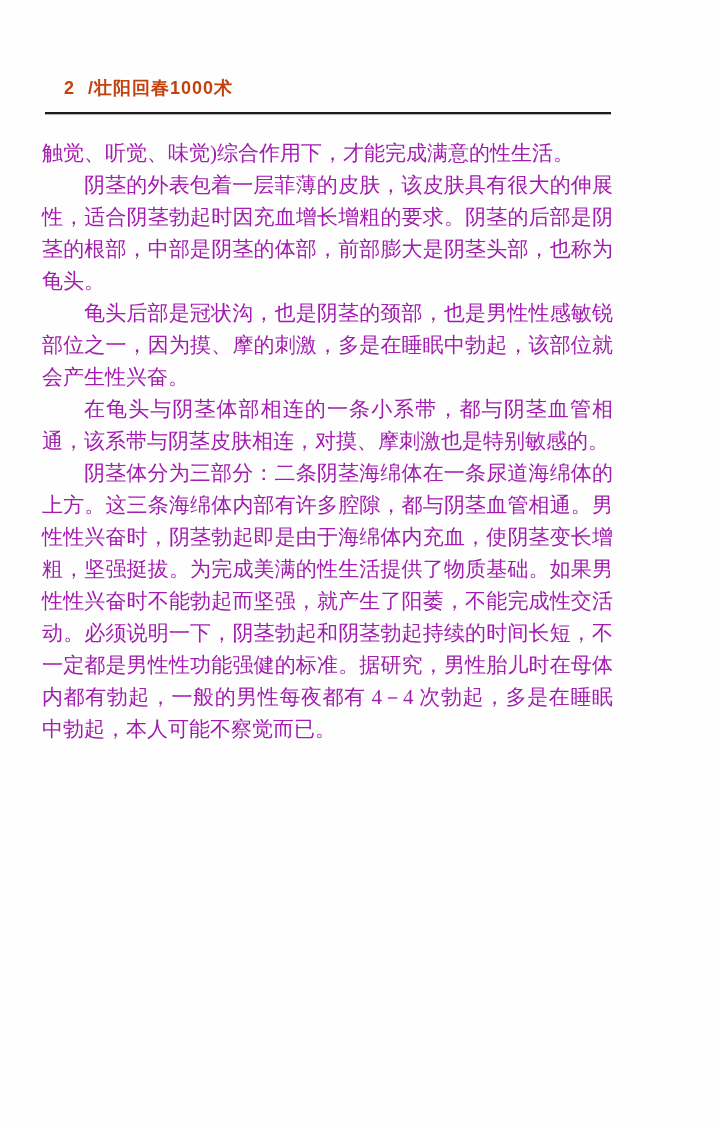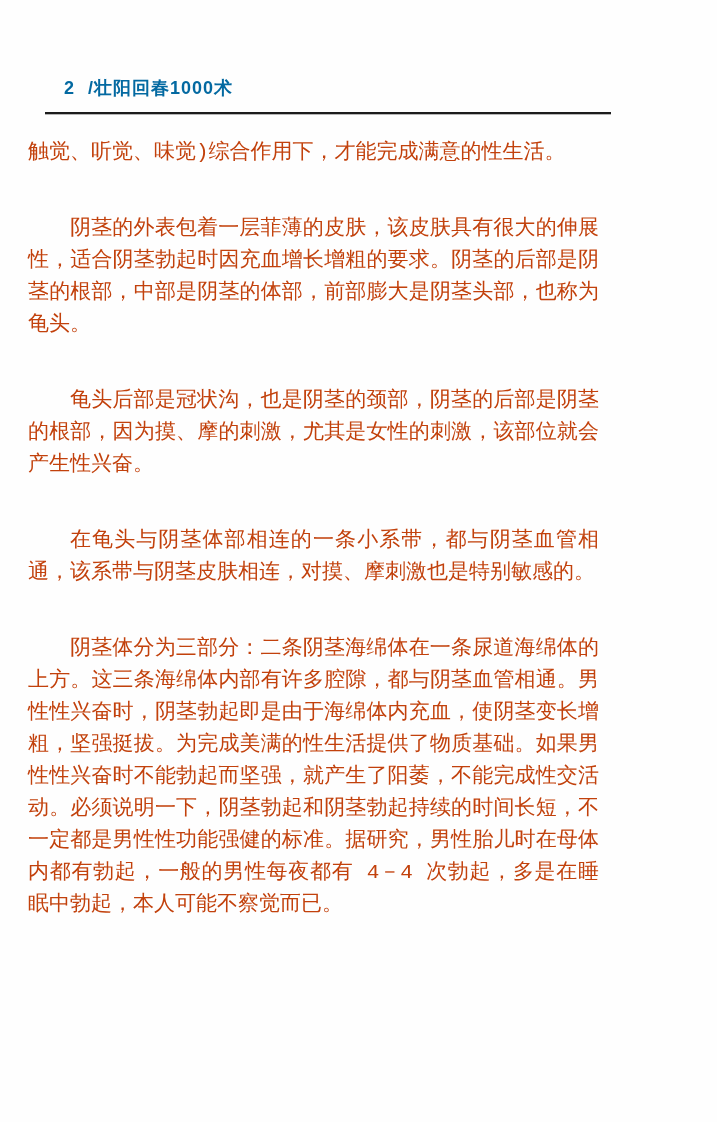--- a/index.html
+++ b/index.html
@@ -19,68 +19,66 @@
   }
   .header {
     position: absolute;
     top: 76px;
     left: 64px;
     font-family: "Liberation Sans", "DejaVu Sans", sans-serif;
     font-weight: bold;
     font-size: 18px;
     letter-spacing: 1px;
     white-space: nowrap;
-    color: #0369a1;
+    color: #c2410c;
   }
   .header .page-number {
     display: inline-block;
     margin-right: 13px;
   }
   .header-rule {
     position: absolute;
     top: 112px;
     left: 45px;
     width: 566px;
     height: 2px;
     background: #1c1c1c;
     border-bottom: 1px solid #b5b5b5;
   }
   .body-text {
     position: absolute;
     top: 137px;
-    left: 28px;
+    left: 42px;
     width: 571px;
     font-size: 21px;
     line-height: 32px;
     text-align: justify;
     text-justify: inter-character;
-    color: #c2410c;
-    font-family: Liberation Mono, monospace;
+    color: #a21caf;
   }
   .body-text p {
     margin: 0;
     padding: 0;
   }
   .body-text p.indent {
     text-indent: 2em;
-    margin-top: 44px;
   }
 </style>
 </head>
 <body>
 
 <div class="page">
 
   <div class="header">
     <span class="page-number">2</span><span>/壮阳回春1000术</span>
   </div>
 
   <div class="header-rule"></div>
 
   <div class="body-text">
     <p>触觉、听觉、味觉)综合作用下，才能完成满意的性生活。</p>
     <p class="indent">阴茎的外表包着一层菲薄的皮肤，该皮肤具有很大的伸展性，适合阴茎勃起时因充血增长增粗的要求。阴茎的后部是阴茎的根部，中部是阴茎的体部，前部膨大是阴茎头部，也称为龟头。</p>
-    <p class="indent">龟头后部是冠状沟，也是阴茎的颈部，阴茎的后部是阴茎的根部，因为摸、摩的刺激，尤其是女性的刺激，该部位就会产生性兴奋。</p>
+    <p class="indent">龟头后部是冠状沟，也是阴茎的颈部，也是男性性感敏锐部位之一，因为摸、摩的刺激，多是在睡眠中勃起，该部位就会产生性兴奋。</p>
     <p class="indent">在龟头与阴茎体部相连的一条小系带，都与阴茎血管相通，该系带与阴茎皮肤相连，对摸、摩刺激也是特别敏感的。</p>
     <p class="indent">阴茎体分为三部分：二条阴茎海绵体在一条尿道海绵体的上方。这三条海绵体内部有许多腔隙，都与阴茎血管相通。男性性兴奋时，阴茎勃起即是由于海绵体内充血，使阴茎变长增粗，坚强挺拔。为完成美满的性生活提供了物质基础。如果男性性兴奋时不能勃起而坚强，就产生了阳萎，不能完成性交活动。必须说明一下，阴茎勃起和阴茎勃起持续的时间长短，不一定都是男性性功能强健的标准。据研究，男性胎儿时在母体内都有勃起，一般的男性每夜都有 4－4 次勃起，多是在睡眠中勃起，本人可能不察觉而已。</p>
   </div>
 
 </div>
 
 </body></html>

